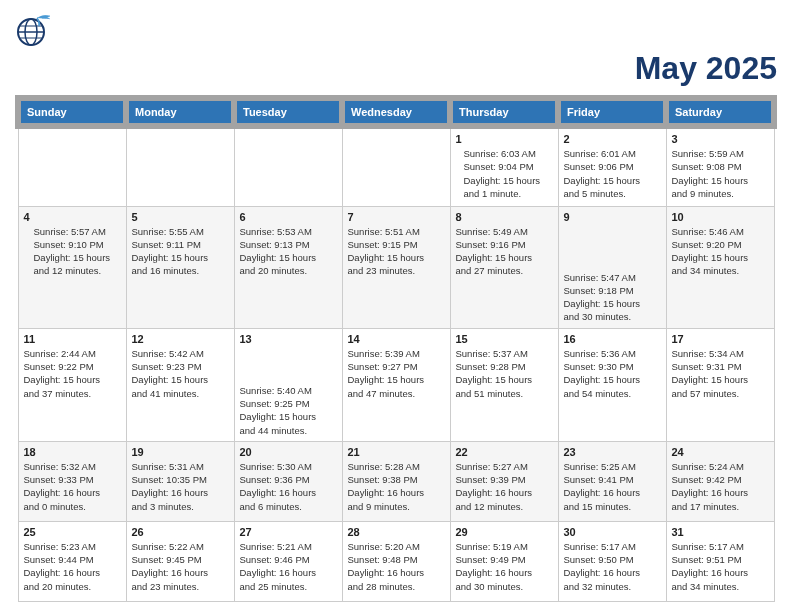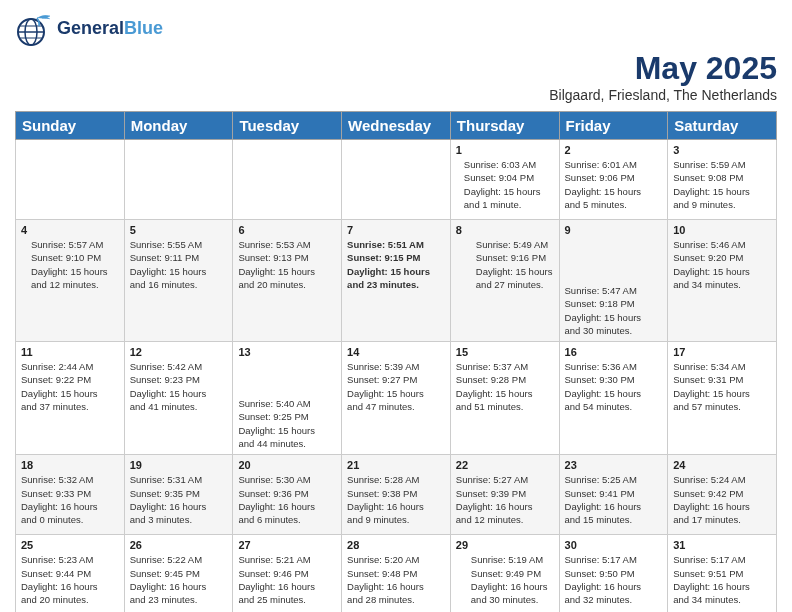--- a/index.html
+++ b/index.html
@@ -32,23 +32,23 @@
     .calendar {
       width: 100%;
       border-collapse: collapse;
       font-size: 10px;
     }
     .calendar th {
       background-color: #2e74b5;
       color: #fff;
       text-align: left;
       padding: 5px 6px;
-      font-size: 15px;
+      font-size: 11px;
       font-weight: bold;
-      border: 1px solid #a3a3a3;
+      border: 6px solid #a3a3a3;
     }
     .calendar td {
       border: 1px solid #ccc;
       vertical-align: top;
       padding: 4px 5px;
       width: 14.28%;
       height: 80px;
       background: #fff;
     }
     .calendar tr:nth-child(even) td {
@@ -84,29 +84,23 @@
 
       <circle cx="16" cy="22" r="13" fill="none" stroke="#1a3a6b" stroke-width="2"></circle>
       <ellipse cx="16" cy="22" rx="6" ry="13" fill="none" stroke="#1a3a6b" stroke-width="1.5"></ellipse>
       <line x1="3" y1="22" x2="29" y2="22" stroke="#1a3a6b" stroke-width="1.5"></line>
       <line x1="5" y1="16" x2="27" y2="16" stroke="#1a3a6b" stroke-width="1"></line>
       <line x1="5" y1="28" x2="27" y2="28" stroke="#1a3a6b" stroke-width="1"></line>
 
       <path d="M22 8 Q28 4 35 6 Q30 9 27 8 Q32 6 35 9" fill="#4a9ad4" stroke="#4a9ad4" stroke-width="0.5"></path>
       <path d="M22 8 Q25 12 24 16" fill="none" stroke="#4a9ad4" stroke-width="1.5"></path>
     </svg>
-    <div>
-      <div style="font-size:18px; font-weight:bold; color:#1a3a6b; line-height:1.1;">
-        <span style="color:#1a3a6b;">General</span><span style="color:#4a9ad4;">Blue</span>
-      </div>
-    </div>
   </div>
   <div class="title-section">
     <div class="month-title">May 2025</div>
-    <div class="location-title">Bilgaard, Friesland, The Netherlands</div>
   </div>
 </div>
 
 <table class="calendar">
   <thead>
     <tr>
     <th>Sunday</th>
         <th>Monday</th>
         <th>Tuesday</th>
         <th>Wednesday</th>
@@ -160,28 +154,28 @@
         </td>
         <td>
           <span class="day-number">6</span>
           <div class="day-info" style="white-space: pre-line;">Sunrise: 5:53 AM
 Sunset: 9:13 PM
 Daylight: 15 hours
 and 20 minutes.</div>
         </td>
         <td>
           <span class="day-number">7</span>
-          <div class="day-info" style="white-space: pre-line; font-weight: bold;">Sunrise: 5:51 AM
+          <div class="day-info" style="white-space: pre-line;">Sunrise: 5:51 AM
 Sunset: 9:15 PM
 Daylight: 15 hours
 and 23 minutes.</div>
         </td>
         <td>
           <span class="day-number">8</span>
-          <div class="day-info" style="white-space: pre-line; margin-left: 20px;">Sunrise: 5:49 AM
+          <div class="day-info" style="white-space: pre-line;">Sunrise: 5:49 AM
 Sunset: 9:16 PM
 Daylight: 15 hours
 and 27 minutes.</div>
         </td>
         <td>
           <span class="day-number">9</span>
           <div class="day-info" style="white-space: pre-line; margin-top: 48px;">Sunrise: 5:47 AM
 Sunset: 9:18 PM
 Daylight: 15 hours
 and 30 minutes.</div>
@@ -249,21 +243,21 @@
         <td>
           <span class="day-number">18</span>
           <div class="day-info" style="white-space: pre-line;">Sunrise: 5:32 AM
 Sunset: 9:33 PM
 Daylight: 16 hours
 and 0 minutes.</div>
         </td>
         <td>
           <span class="day-number">19</span>
           <div class="day-info" style="white-space: pre-line;">Sunrise: 5:31 AM
-Sunset: 9:35 PM
+Sunset: 10:35 PM
 Daylight: 16 hours
 and 3 minutes.</div>
         </td>
         <td>
           <span class="day-number">20</span>
           <div class="day-info" style="white-space: pre-line;">Sunrise: 5:30 AM
 Sunset: 9:36 PM
 Daylight: 16 hours
 and 6 minutes.</div>
         </td>
@@ -320,21 +314,21 @@
         </td>
         <td>
           <span class="day-number">28</span>
           <div class="day-info" style="white-space: pre-line;">Sunrise: 5:20 AM
 Sunset: 9:48 PM
 Daylight: 16 hours
 and 28 minutes.</div>
         </td>
         <td>
           <span class="day-number">29</span>
-          <div class="day-info" style="white-space: pre-line; margin-left: 15px;">Sunrise: 5:19 AM
+          <div class="day-info" style="white-space: pre-line;">Sunrise: 5:19 AM
 Sunset: 9:49 PM
 Daylight: 16 hours
 and 30 minutes.</div>
         </td>
         <td>
           <span class="day-number">30</span>
           <div class="day-info" style="white-space: pre-line;">Sunrise: 5:17 AM
 Sunset: 9:50 PM
 Daylight: 16 hours
 and 32 minutes.</div>

